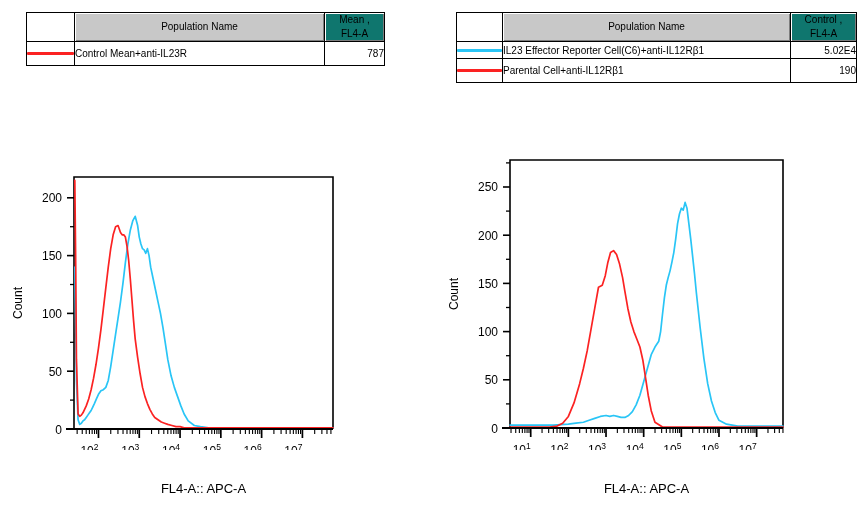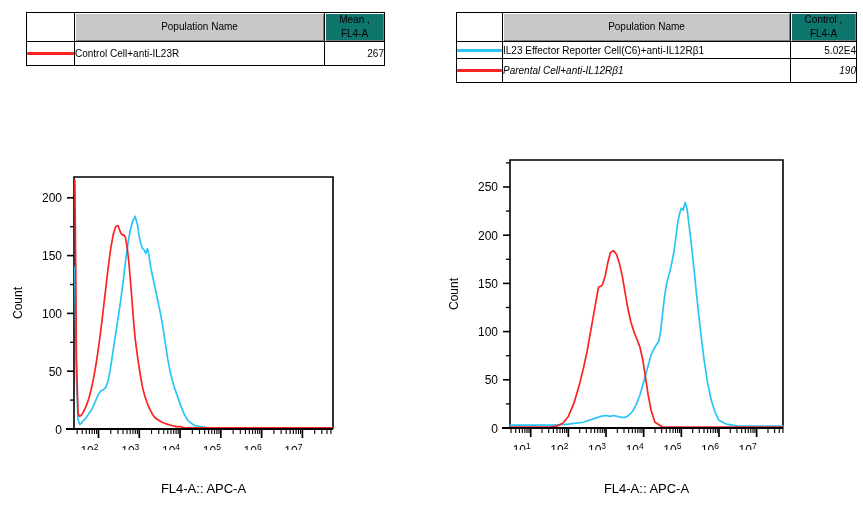--- a/index.html
+++ b/index.html
@@ -102,22 +102,22 @@
           <span class="stat-l1">Mean ,</span>
           <span class="stat-l2">FL4-A</span>
         </th>
       </tr>
     </thead>
     <tbody>
       <tr style="height:24px;">
         <td class="swatch-cell">
           <span class="swatch" style="background:#fb2222"></span>
         </td>
-        <td class="name-cell">Control Cell+anti-IL23R</td>
-        <td class="value-cell">267</td>
+        <td class="name-cell">Control Mean+anti-IL23R</td>
+        <td class="value-cell">787</td>
       </tr>
     </tbody>
   </table>
 </div>
 
 <div class="plot-wrap" style="left:0px; top:150px; width:420px; height:300px;">
   <svg id="svg-left" width="420" height="300" viewBox="0 0 420 300">
       <path d="M 74 279 L 74 27 L 333 27 L 333 279" fill="none" stroke="#000" stroke-width="1.6"></path>
       <polyline points="74.82,117.17 75.63,169.18 76.45,230.45 78.08,269.75 79.71,274.38 81.34,273.22 82.97,270.91 84.60,269.75 86.24,267.44 87.87,265.13 89.50,262.82 91.13,260.50 92.76,257.04 94.39,253.57 96.43,248.94 98.47,244.32 100.92,240.85 103.37,239.70 105.81,237.39 108.26,230.45 110.71,216.58 113.16,200.39 115.60,184.21 118.05,168.03 120.50,151.84 122.94,133.35 125.39,112.54 127.84,94.05 130.29,80.17 132.73,70.93 135.18,66.30 137.63,75.55 139.26,87.11 140.89,94.05 142.52,98.67 144.15,99.83 145.79,103.29 147.42,98.67 149.05,105.61 150.68,117.17 153.13,128.72 155.57,140.28 158.02,151.84 160.47,163.40 162.92,177.28 165.36,193.46 167.81,209.64 171.07,225.83 174.34,237.39 177.60,246.63 180.86,255.88 184.13,263.97 188.20,270.91 194.32,275.53 200.44,276.69 208.60,277.84 220.83,277.84 241.23,277.84 261.62,277.84 282.02,277.84 302.41,277.84 322.80,277.84 333.00,277.84" fill="none" stroke="#29c5f6" stroke-width="1.7" stroke-linejoin="round" stroke-linecap="round"></polyline>
       <polyline points="74.82,30.47 75.63,105.61 76.45,209.64 78.08,263.97 79.71,266.28 81.34,265.13 82.97,262.82 84.60,259.35 86.24,255.88 88.68,248.94 91.13,239.70 93.58,228.14 96.03,214.27 98.47,198.08 100.92,179.59 103.37,158.78 105.81,137.97 108.26,117.17 110.71,98.67 113.16,84.80 115.60,76.71 118.05,75.55 120.50,82.49 122.13,84.80 123.76,84.80 125.39,87.11 127.02,96.36 128.66,110.23 130.29,128.72 131.92,149.53 133.55,170.34 135.18,188.83 137.63,207.33 140.08,223.51 142.52,237.39 144.97,246.63 147.42,253.57 149.86,259.35 152.31,263.97 154.76,267.44 158.02,269.75 161.29,272.06 164.55,273.22 167.81,274.38 171.89,275.53 175.97,276.69 180.05,276.69 184.13,277.84 190.24,277.84 196.36,277.84 208.60,277.84 220.83,277.84 241.23,277.84 261.62,277.84 282.02,277.84 302.41,277.84 322.80,277.84 333.00,277.84" fill="none" stroke="#fb2222" stroke-width="1.7" stroke-linejoin="round" stroke-linecap="round"></polyline>
@@ -222,21 +222,21 @@
       </tr>
     </thead>
     <tbody>
       <tr style="height:17px;">
         <td class="swatch-cell">
           <span class="swatch" style="background:#29c5f6"></span>
         </td>
         <td class="name-cell">IL23 Effector Reporter Cell(C6)+anti-IL12Rβ1</td>
         <td class="value-cell">5.02E4</td>
       </tr>
-      <tr style="height:24px;font-style:italic;">
+      <tr style="height:24px;">
         <td class="swatch-cell">
           <span class="swatch" style="background:#fb2222"></span>
         </td>
         <td class="name-cell">Parental Cell+anti-IL12Rβ1</td>
         <td class="value-cell">190</td>
       </tr>
     </tbody>
   </table>
 </div>
 

